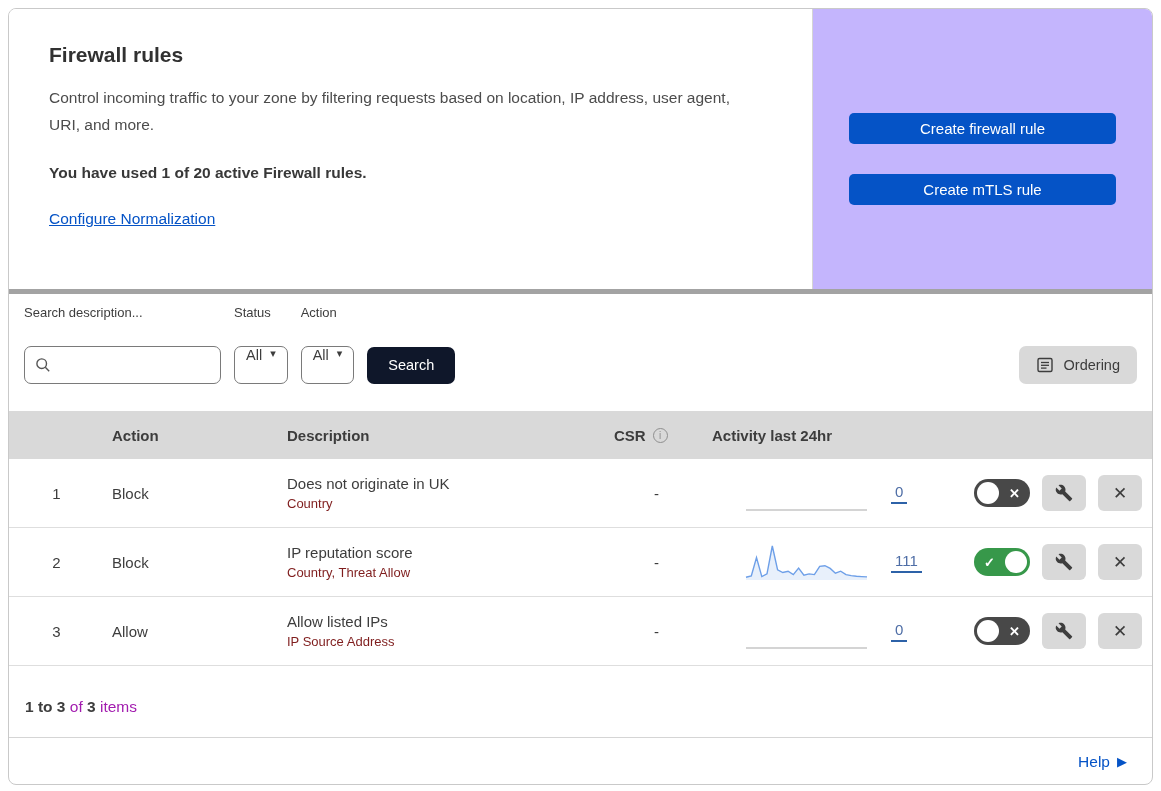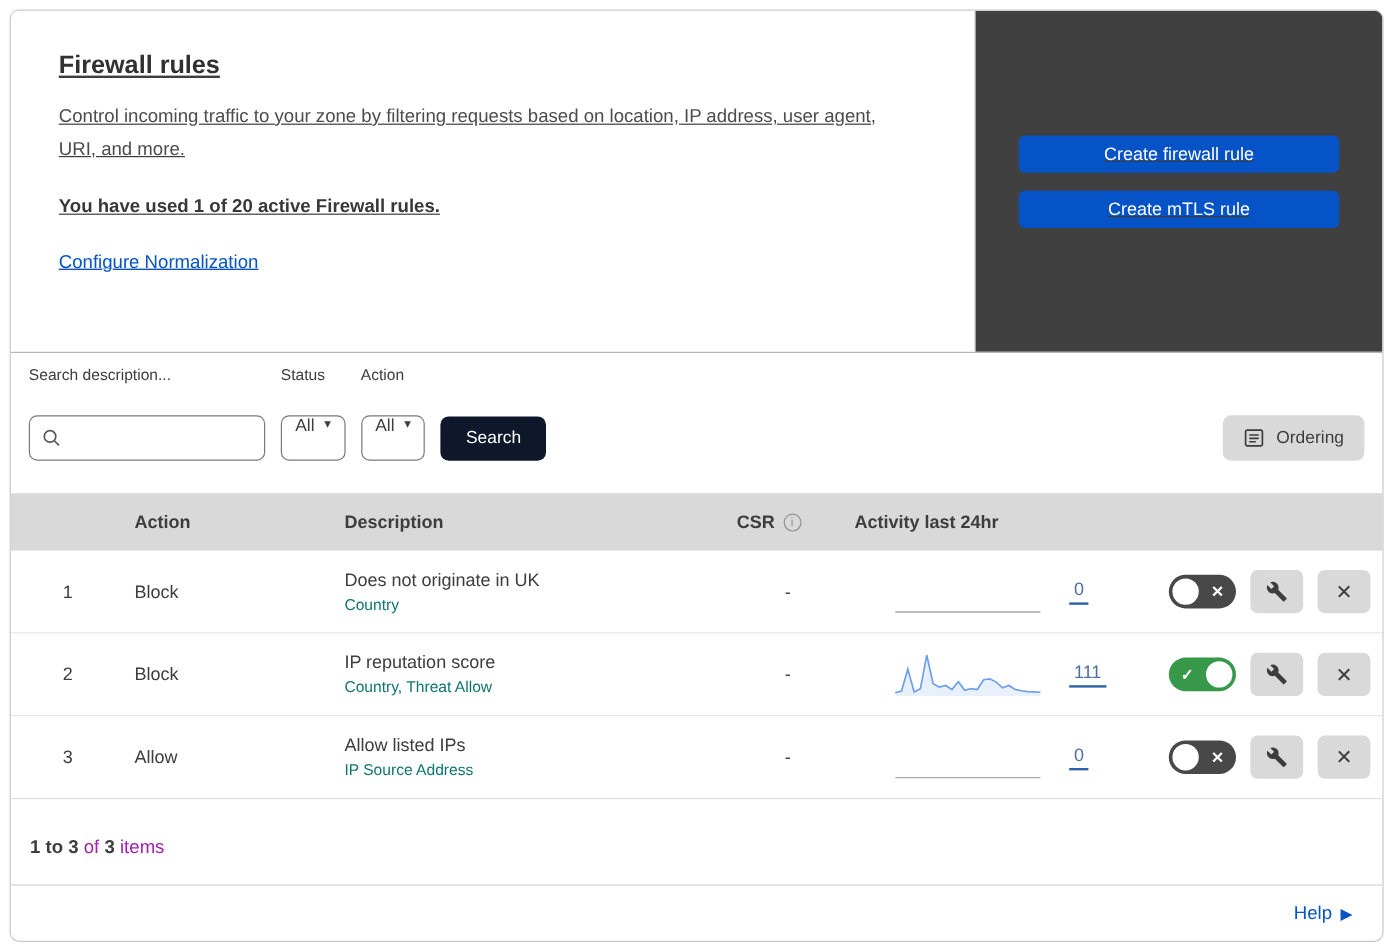--- a/index.html
+++ b/index.html
@@ -6,23 +6,23 @@
   html,body { margin:0; padding:0; }
   body {
     width:1161px; height:791px; background:#fff; position:relative;
     font-family:"Liberation Sans", sans-serif; color:#3d3d3d;
   }
   .card {
     position:absolute; left:8px; top:8px; width:1145px; height:777px;
     border:1px solid #c9c9c9; border-radius:8px; background:#fff; overflow:hidden;
   }
   
-  .top { display:flex; height:285px; border-bottom:1px solid #a3a3a3;text-decoration:underline; }
+  .top { display:flex; height:285px; border-bottom:5px solid #a3a3a3; }
   .top-left { width:804px; border-right:1px solid #d5d5d5; padding:34px 40px; background:#fff; }
-  .top-right { flex:1; background:#404040; display:flex; flex-direction:column; gap:15px; padding:104px 36px 0 36px; }
+  .top-right { flex:1; background:#c4b5fd; display:flex; flex-direction:column; gap:30px; padding:104px 36px 0 36px; }
   .page-title { font-size:21px; font-weight:600; color:#313131; margin:0 0 18px 0; }
   .desc { font-size:15.5px; color:#4c4c4c; line-height:1.72; width:700px; margin:0 0 26px 0; }
   .usage { font-size:15.5px; font-weight:700; color:#383838; margin:0 0 28px 0; }
   .norm { font-size:15.5px; color:#4c4c4c; margin:0 0 9px 0; }
   .norm b { color:#383838; }
   .config-link { color:#0553c6; font-size:15.5px; text-decoration:underline; cursor:pointer; }
   .btn-primary {
     height:31px; border:none; border-radius:5px; background:#0553c6; color:#fff;
     font-size:15px; font-family:inherit; cursor:pointer; width:100%;
   }
@@ -52,21 +52,21 @@
     font-family:inherit; cursor:pointer;
   }
   
   .grid { display:grid; grid-template-columns:95px 175px 330px 95px 270px 1fr; align-items:center; }
   .thead { background:#d9d9d9; height:48px; font-size:15px; font-weight:600; color:#3d3d3d; }
   .trow { height:69px; border-bottom:1px solid #dedede; background:#fff; }
   .c-num { text-align:center; font-size:15px; }
   .c-action { padding-left:8px; font-size:15px; }
   .c-desc { padding-left:8px; }
   .d-main { font-size:15px; color:#3d3d3d; }
-  .d-sub { font-size:13px; color:#0f766e; margin-top:4px; }
+  .d-sub { font-size:13px; color:#7f1d1d; margin-top:4px; }
   .c-csr-h { padding-left:5px; display:flex; align-items:center; }
   .c-csr { text-align:center; font-size:15px; }
   .c-act { padding-left:8px; }
   .c-activity { display:flex; align-items:center; padding-left:40px; }
   .spark { width:125px; height:40px; display:block; }
   .count {
     margin-left:22px; font-size:15px; color:#4f6ea6; text-decoration:none;
     border-bottom:2px solid #2d62a8; padding:0 4px 2px 4px; cursor:pointer;
   }
   .c-controls { display:flex; align-items:center; gap:12px; }

